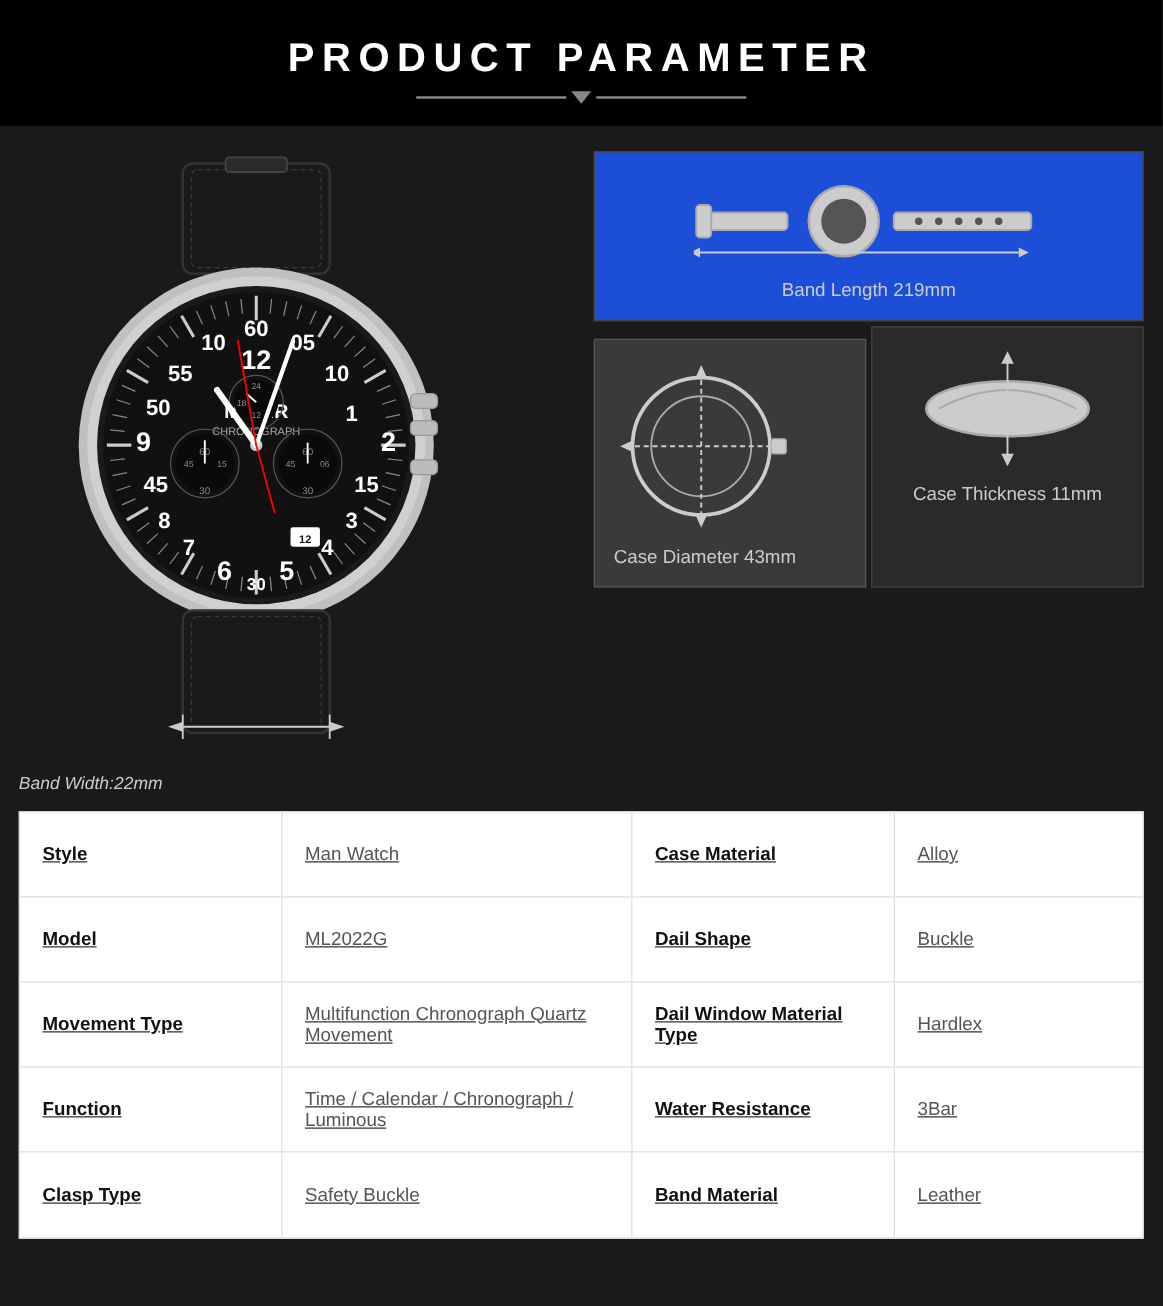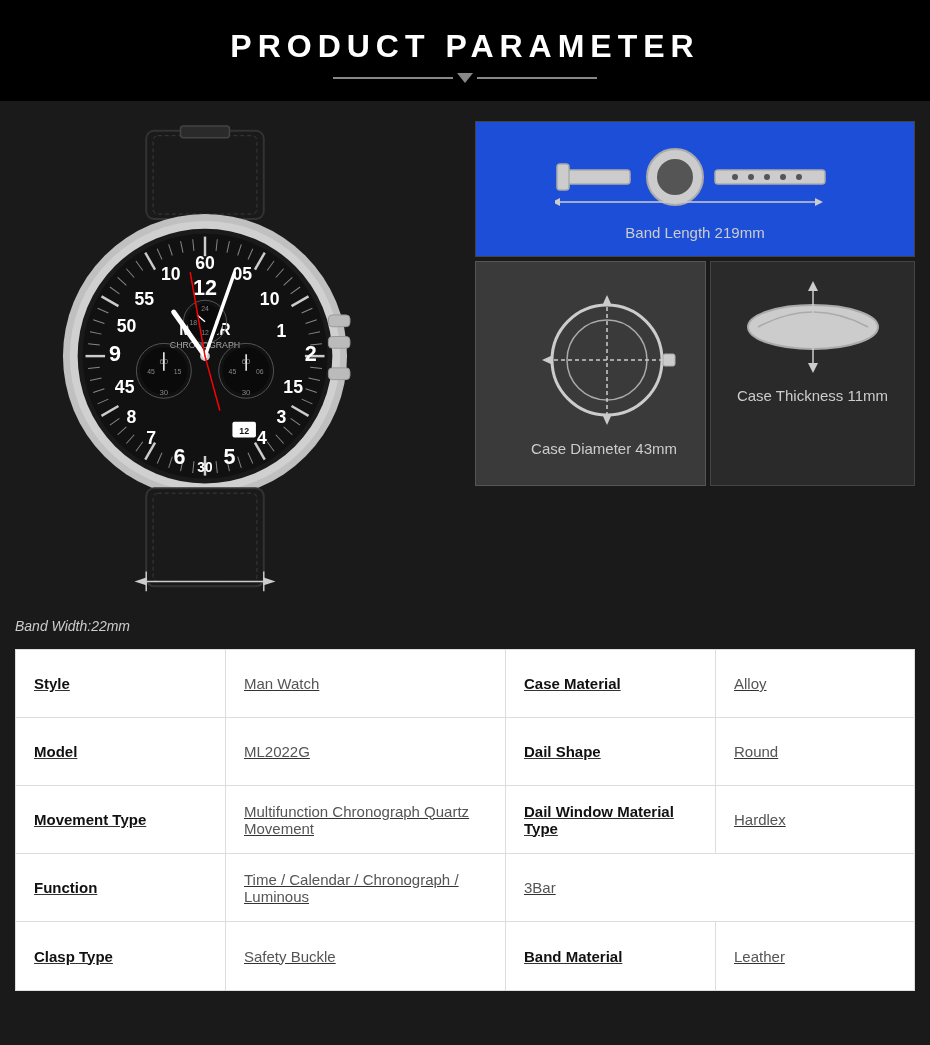--- a/index.html
+++ b/index.html
@@ -99,25 +99,26 @@
 
     .bottom-panels {
       display: flex;
       gap: 4px;
     }
 
     .case-diameter-panel {
       background: #3a3a3a;
       border: 1px solid #555;
       flex: 1;
-      padding: 28px;
+      padding: 15px;
       display: flex;
       flex-direction: column;
-      align-items: flex-end;
+      align-items: flex-start;
       gap: 10px;
+      margin-top: 10px;
     }
 
     .case-thickness-panel {
       background: #2a2a2a;
       border: 1px solid #444;
       flex: 1;
       padding: 15px;
       display: flex;
       flex-direction: column;
       align-items: center;
@@ -464,21 +465,21 @@
       <div class="specs-cell label">
         <span>Model</span>
       </div>
       <div class="specs-cell value">
         <span>ML2022G</span>
       </div>
       <div class="specs-cell label2">
         <span>Dail Shape</span>
       </div>
       <div class="specs-cell value2">
-        <span>Round</span>
+        <span>Buckle</span>
       </div>
     </div>
 
     <div class="specs-row">
       <div class="specs-cell label">
         <span>Movement Type</span>
       </div>
       <div class="specs-cell value">
         <span>Multifunction Chronograph Quartz Movement</span>
       </div>
@@ -490,20 +491,23 @@
       </div>
     </div>
 
     <div class="specs-row">
       <div class="specs-cell label">
         <span>Function</span>
       </div>
       <div class="specs-cell value">
         <span>Time / Calendar / Chronograph / Luminous</span>
       </div>
+      <div class="specs-cell label2">
+        <span>Water Resistance</span>
+      </div>
       <div class="specs-cell value2">
         <span>3Bar</span>
       </div>
     </div>
 
     <div class="specs-row">
       <div class="specs-cell label">
         <span>Clasp Type</span>
       </div>
       <div class="specs-cell value">

